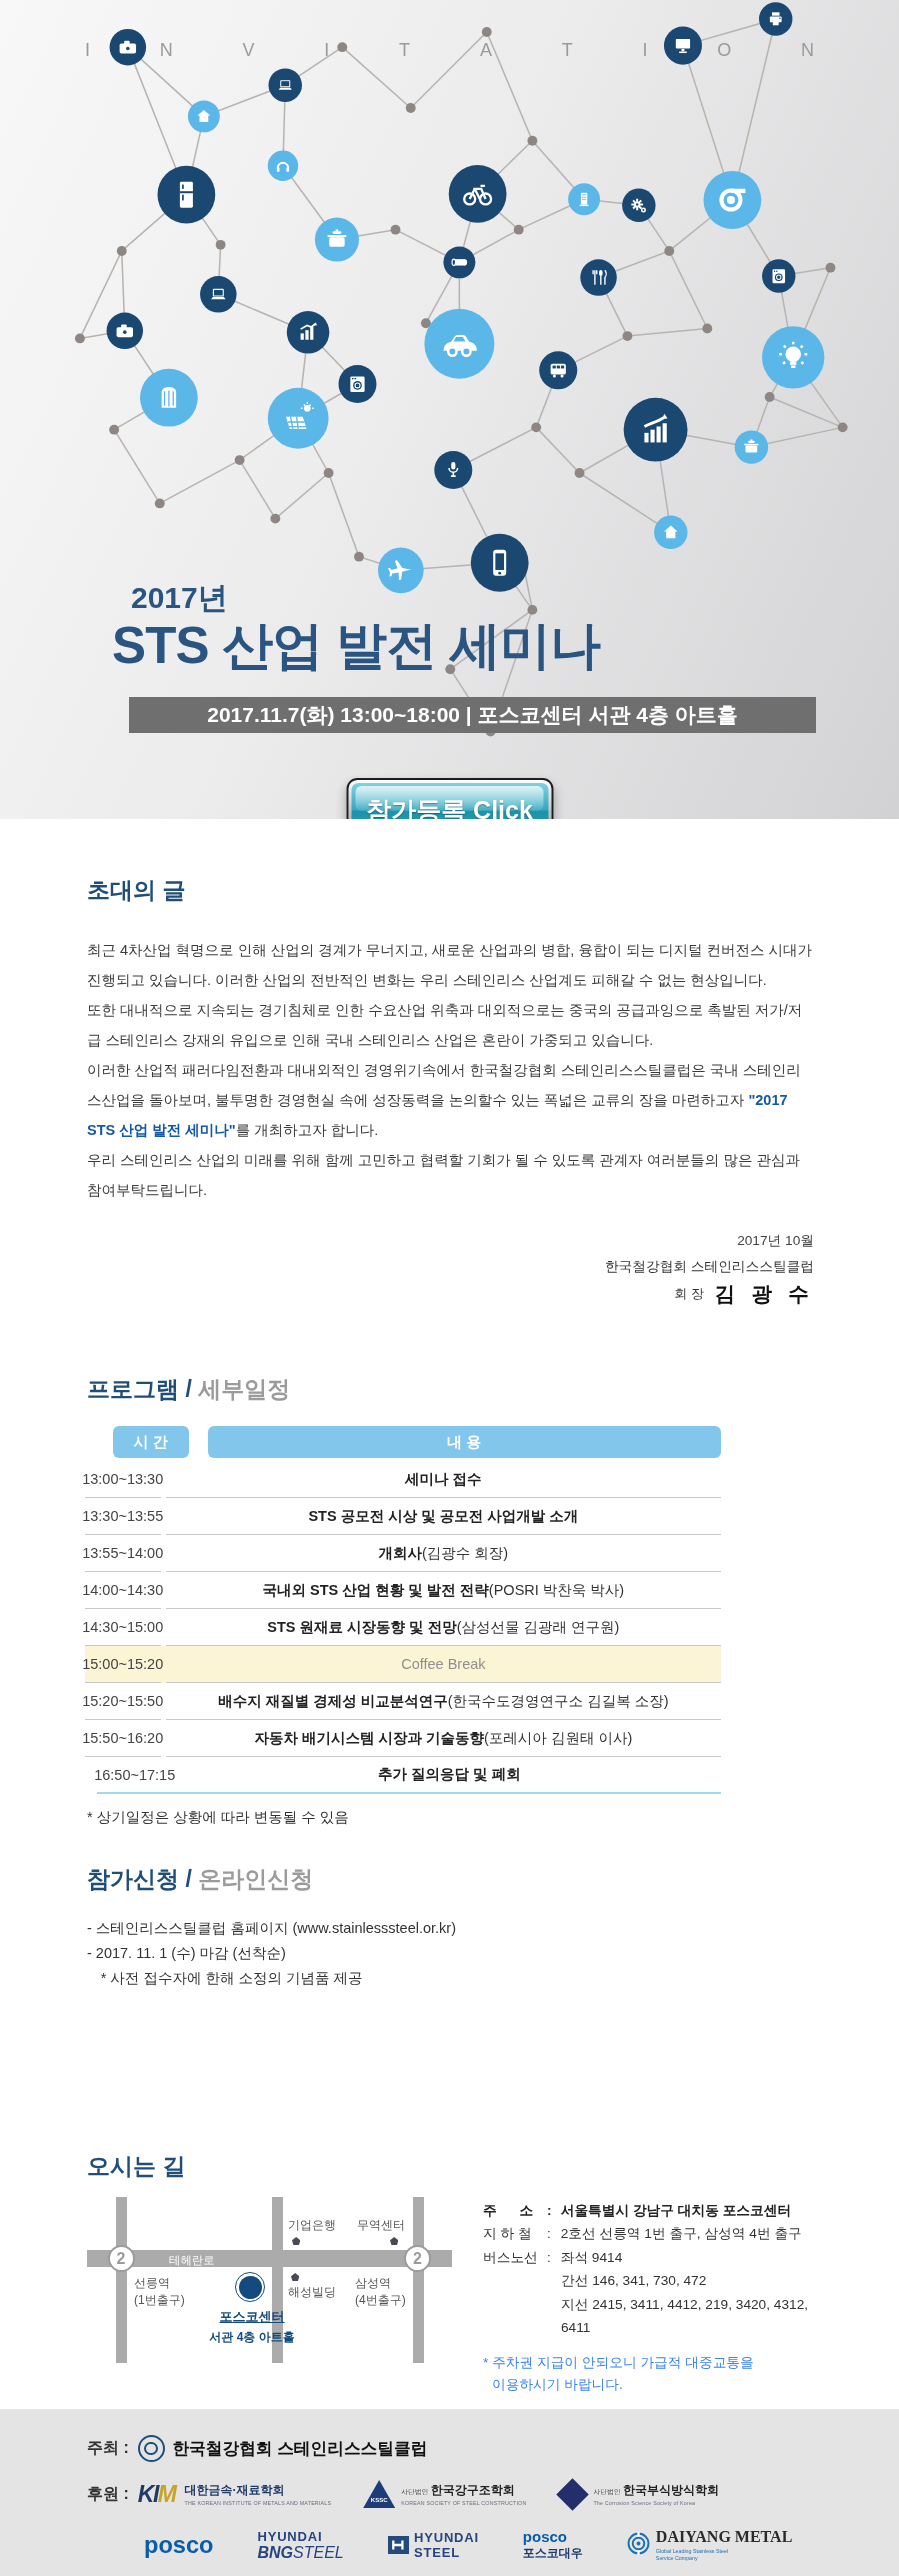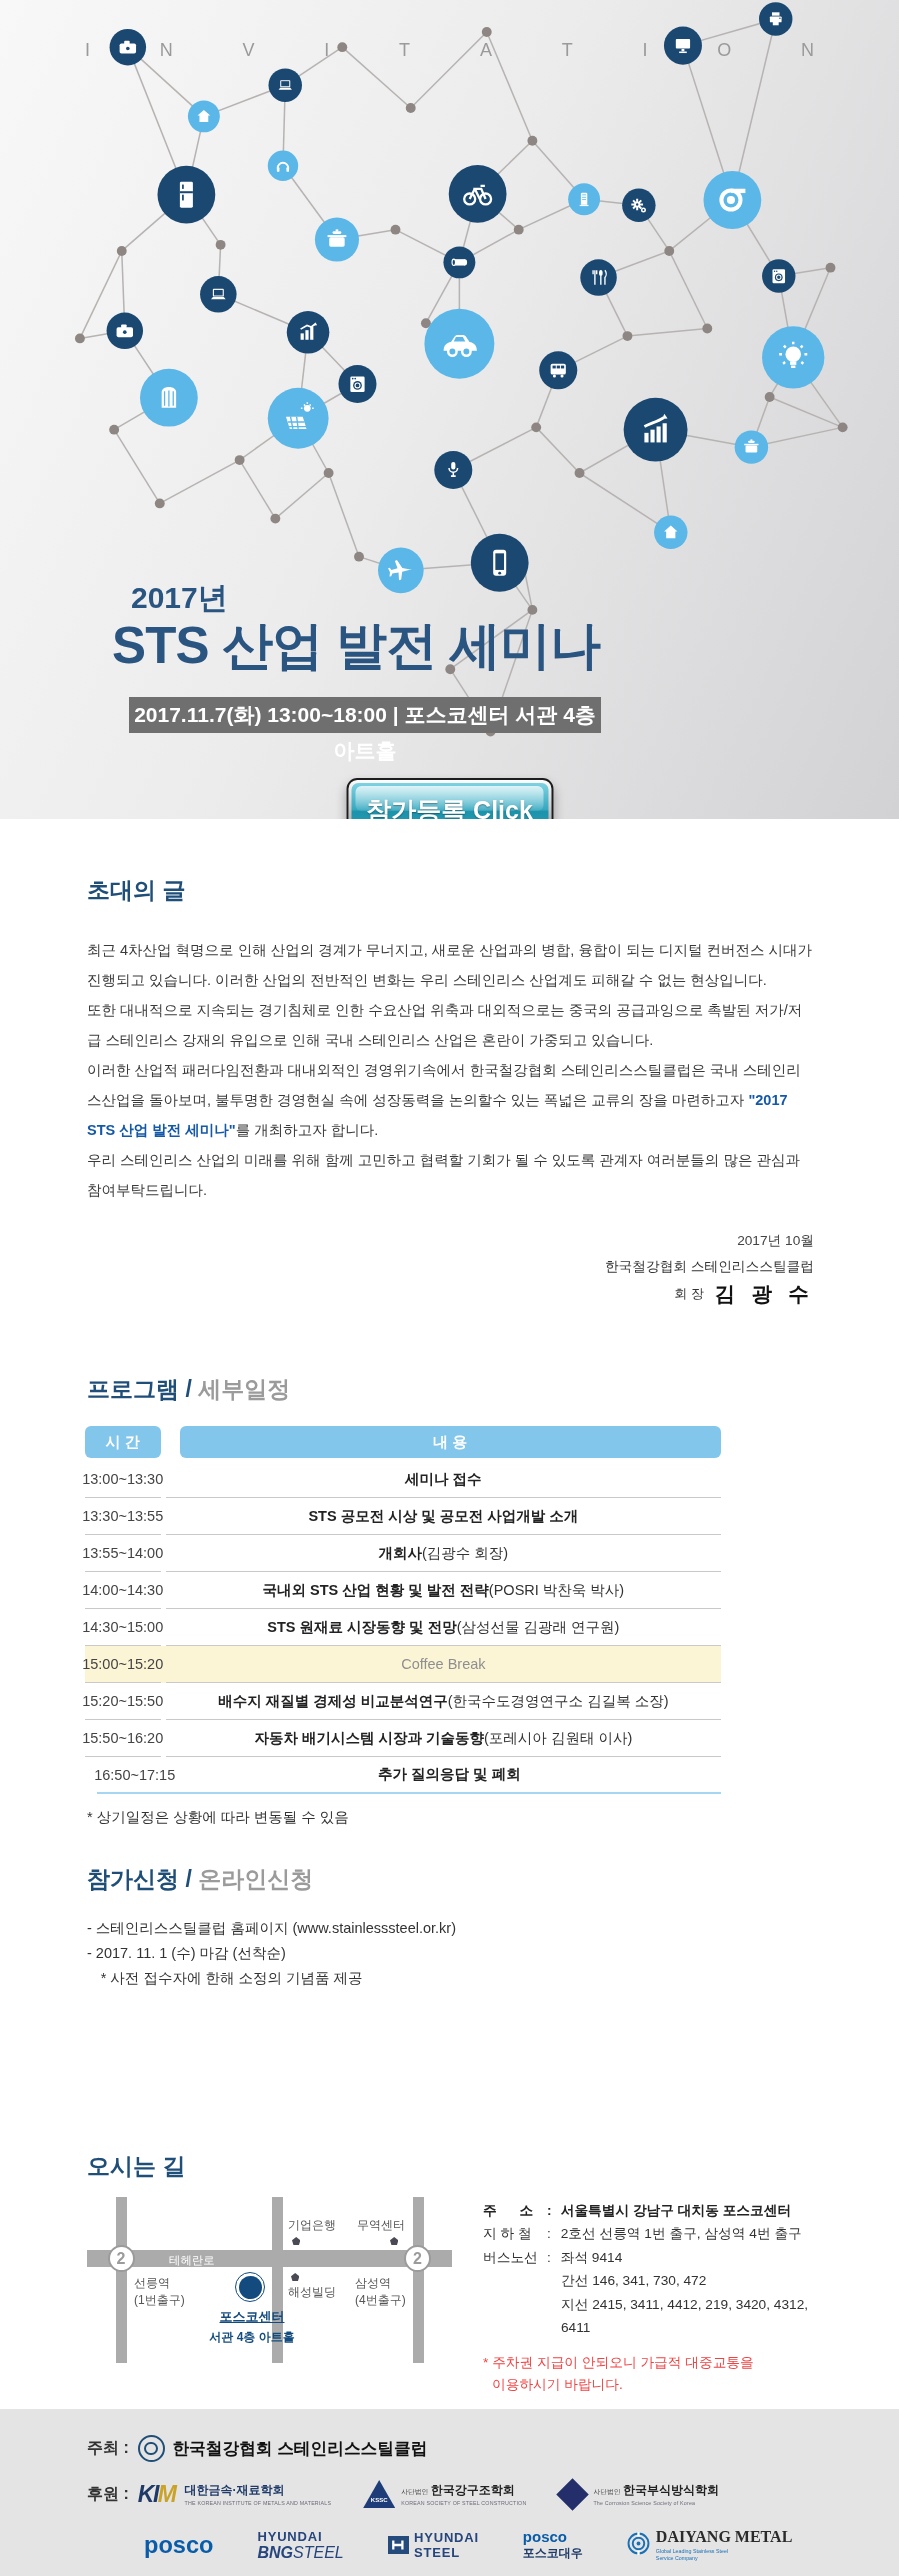--- a/index.html
+++ b/index.html
@@ -7,21 +7,21 @@
   .page { position:relative; width:899px; height:2576px; background:#fff; overflow:hidden; margin:0 auto; }
 
   
   .hero { position:absolute; left:0; top:0; width:899px; height:819px;
           background:linear-gradient(115deg,#f8f8f8 0%,#ececed 45%,#d2d2d4 100%); overflow:hidden; }
   .invitation { position:absolute; left:85px; right:85px; top:40px; display:flex; justify-content:space-between;
                 font-size:18px; color:#9a9a9a; font-weight:400; }
   .net-svg { position:absolute; left:0; top:0; }
   .hero-year { position:absolute; left:131px; top:578px; font-size:30px; font-weight:bold; color:#2a5581; }
   .hero-title { position:absolute; left:112px; top:612px; font-size:51px; font-weight:bold; color:#2a5581; letter-spacing:-0.8px; }
-  .hero-datebar { position:absolute; left:129px; top:697px; width:472px; height:36px; background:#6f6f6f;
+  .hero-datebar { position:absolute; left:129px; top:697px; width:687px; height:36px; background:#6f6f6f;
                   color:#fff; font-size:21px; font-weight:bold; line-height:36px; text-align:center; }
   .register-btn { position:absolute; left:50%; transform:translateX(-50%); top:778px; width:207px; height:65px;
                   border-radius:10.7px; border:2.3px solid #1d1d1d; background:linear-gradient(180deg,#fdfdfd,#8f8f8f);
                   box-shadow:0 6px 10.7px rgba(0,0,0,.3); padding:3px; cursor:pointer; }
   .register-btn .inner { position:relative; width:100%; height:100%; border-radius:6.8px; overflow:hidden;
                   background:linear-gradient(180deg,#7fd2e2 0%,#35a8bf 48%,#1d93ab 52%,#2aa2b9 100%);
                   display:flex; align-items:center; justify-content:center; }
   .register-btn .inner::before { content:""; position:absolute; left:4.6px; right:4.6px; top:3px; height:45%;
                   border-radius:6px; background:linear-gradient(180deg,rgba(255,255,255,.75),rgba(255,255,255,.08)); }
   .register-btn .label { position:relative; color:#fff; font-size:25px; font-weight:bold; text-shadow:0 0.8px 1.5px rgba(0,0,0,.35); }
@@ -35,21 +35,21 @@
   .invite-body { margin-top:29px; font-size:14.5px; color:#3a3a3a; line-height:30px; }
   .invite-body .hl { color:#1558a7; font-weight:bold; }
   .sign { margin-top:23px; text-align:right; color:#444; }
   .sign .d { font-size:13.7px; line-height:26px; }
   .sign .o { font-size:13.7px; line-height:26px; color:#333; }
   .sign .r { font-size:13px; color:#333; margin-right:10.7px; vertical-align:middle; }
   .sign .n { font-size:20.5px; font-weight:bold; color:#111; letter-spacing:5.3px; vertical-align:middle; }
 
   
   .sch { margin-top:21px; width:636px; margin-left:-2.3px; }
-  .sch-head { display:flex; gap:19px; }
+  .sch-head { display:flex; gap:19px;margin-left:28px; }
   .pill { background:#82c6ec; color:#fff; font-weight:bold; font-size:15px; text-align:center;
           height:32px; line-height:32px; border-radius:6px; }
   .pill.t { width:76px; } .pill.c { flex:1; }
   .sch-body { margin-top:3px; }
   .sch-row { display:flex; gap:5.3px; height:37px; }
   .sch-row .cell { display:flex; align-items:center; justify-content:center; border-bottom:1.5px solid #c9c9c9; }
   .sch-row .time { width:76px; font-size:14.5px; color:#444; }
   .sch-row .content { flex:1; font-size:14.5px; color:#222; }
   .sch-row .content .b { font-weight:bold; }
   .sch-row .content .n { color:#333; }
@@ -79,21 +79,21 @@
   .marker .in { width:23px; height:23px; border-radius:50%; background:#134b7e; }
   .map-venue { position:absolute; text-align:center; color:#134b7e; font-weight:bold; }
   .map-venue .t { font-size:13px; text-decoration:underline; }
   .map-venue .s { font-size:12px; margin-top:3px; }
   .addr { margin-left:23px; padding-top:1.5px; }
   .addr-row { font-size:13.7px; color:#333; line-height:23.6px; display:flex; }
   .addr-row .lab { width:64px; white-space:pre; }
   .addr-row .col { width:13.7px; }
   .addr-row.bold .val, .addr-row.bold .lab, .addr-row.bold .col { font-weight:bold; color:#222; }
   .addr-row.indent { padding-left:78px; }
-  .addr-note { margin-top:12px; font-size:13.7px; color:#ef4444; line-height:22px; }
+  .addr-note { margin-top:12px; font-size:13.7px; color:#3b82f6; line-height:22px; }
   .addr-note .l2 { padding-left:9px; }
 
   
   .footer { position:absolute; left:0; top:2409px; width:899px; height:167px; background:#e4e4e4; padding:26px 0 0 87px; }
   .f-row { display:flex; align-items:center; }
   .f-label { font-size:16px; font-weight:bold; color:#333; margin-right:9px; }
   .host-logo { width:27px; height:27px; border-radius:50%; border:2.3px solid #1f4e78; margin-right:7.6px;
                display:flex; align-items:center; justify-content:center; }
   .host-logo .in { width:13.7px; height:13.7px; border-radius:50%; border:2.3px solid #1f4e78; }
   .host-name { font-size:16.7px; font-weight:bold; color:#111; }

